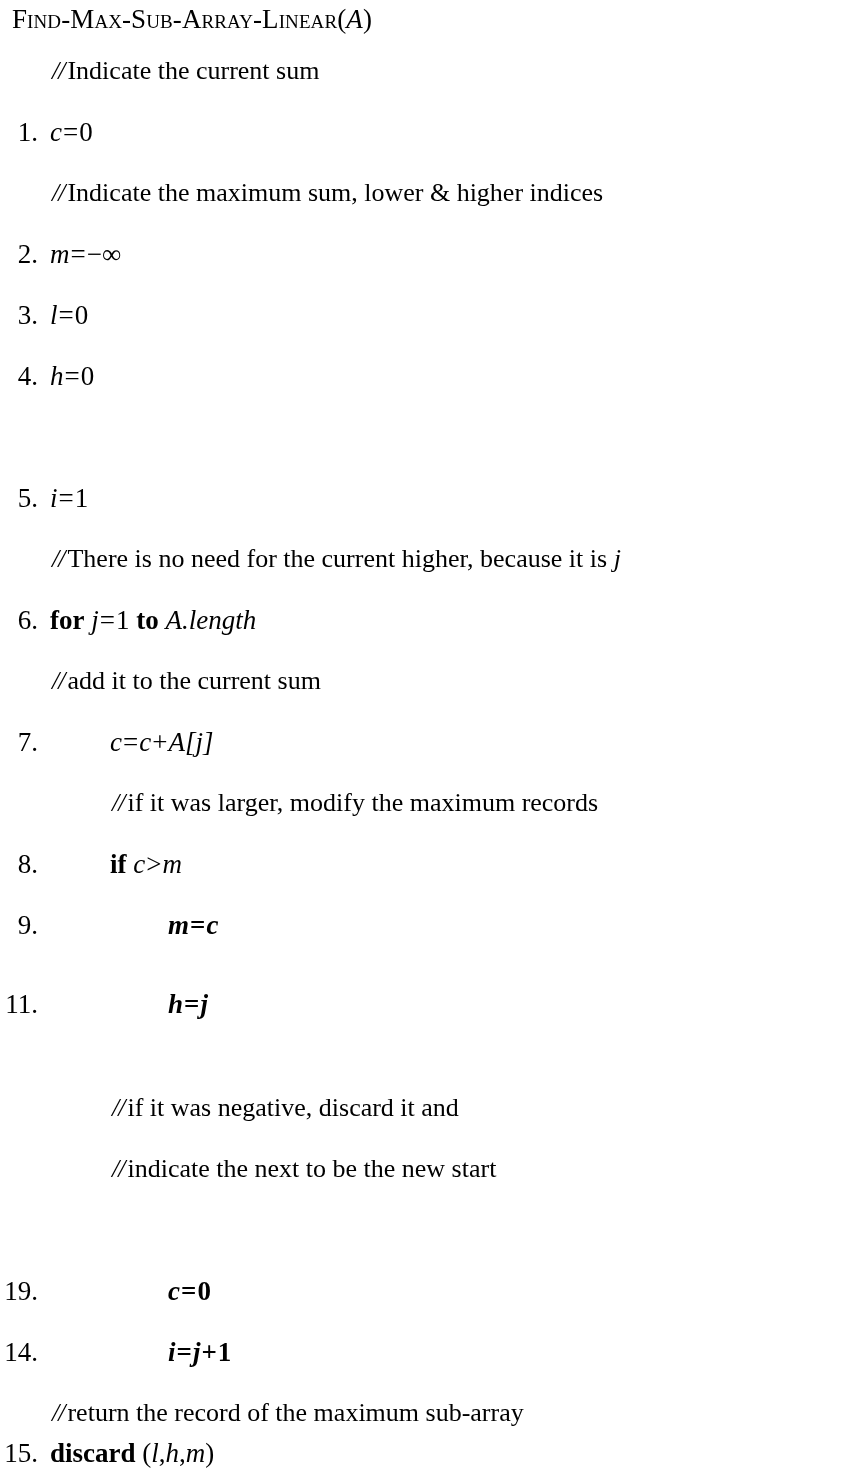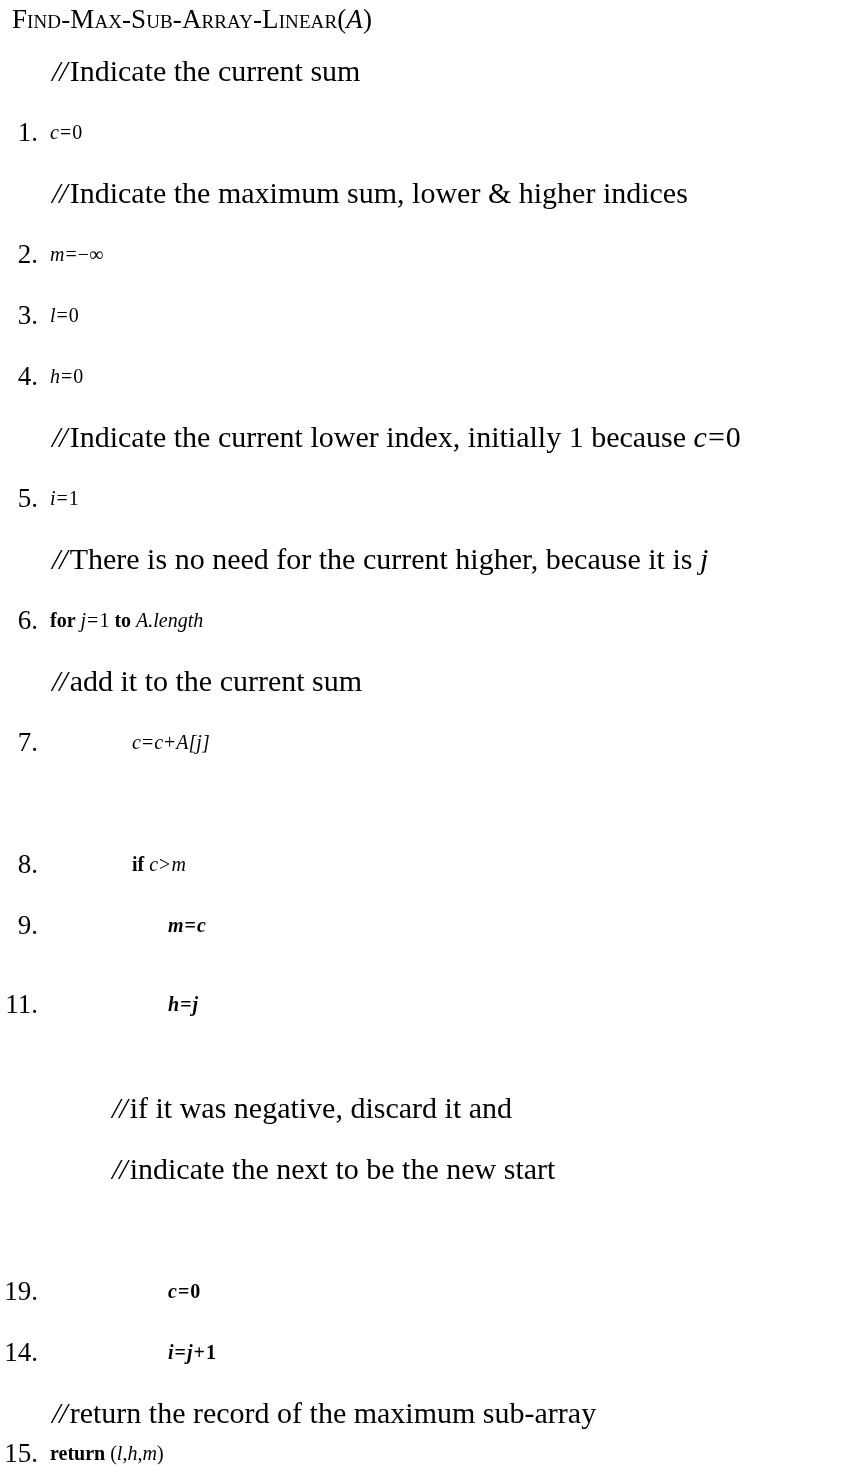--- a/index.html
+++ b/index.html
@@ -54,31 +54,31 @@
   .row .num {
     position: absolute;
     left: 0;
     width: 38px;
     text-align: right;
     font-size: 27px;
   }
 
   .row .body {
     position: absolute;
-    font-size: 20px;
+    font-size: 27px;
   }
 
   
   .ind0 > .body { left: 50px; }
-  .ind1 > .body { left: 110px; margin-left: 22px; }
+  .ind1 > .body { left: 110px; }
   .ind2 > .body { left: 168px; font-weight: bold; }
 
   
   .comment .body {
-    font-size: 30px;
+    font-size: 26px;
   }
   .cind0 > .body { left: 52px; }
   .cind1 > .body { left: 112px; }
 
   
   .kw {
     font-weight: bold;
   }
   .mi {
     font-style: italic;
@@ -128,23 +128,20 @@
   <div class="row ind0" style="top:292px">
     <span class="num">3.</span>
     <span class="body"><span class="mi">l</span><span class="op">=</span><span class="mn">0</span></span>
   </div>
 
   <div class="row ind0" style="top:353px">
     <span class="num">4.</span>
     <span class="body"><span class="mi">h</span><span class="op">=</span><span class="mn">0</span></span>
   </div>
 
-  <div class="row comment cind0" style="top:414px">
-    <span class="body"><span class="slashes">//</span><span>Indicate the current lower index, initially 1 because</span>&nbsp;<span class="mi">c</span><span class="op">=</span><span class="mn">0</span></span>
-  </div>
 
   <div class="row ind0" style="top:475px">
     <span class="num">5.</span>
     <span class="body"><span class="mi">i</span><span class="op">=</span><span class="mn">1</span></span>
   </div>
 
   <div class="row comment cind0" style="top:536px">
     <span class="body"><span class="slashes">//</span><span>There is no need for the current higher, because it is</span>&nbsp;<span class="mi">j</span></span>
   </div>
 
@@ -155,20 +152,23 @@
 
   <div class="row comment cind0" style="top:658px">
     <span class="body"><span class="slashes">//</span><span>add it to the current sum</span></span>
   </div>
 
   <div class="row ind1" style="top:719px">
     <span class="num">7.</span>
     <span class="body"><span class="mi">c</span><span class="op">=</span><span class="mi">c</span><span class="op">+</span><span class="mi">A[j]</span></span>
   </div>
 
+  <div class="row comment cind1" style="top:780px">
+    <span class="body"><span class="slashes">//</span><span>if it was larger, modify the maximum records</span></span>
+  </div>
 
   <div class="row ind1" style="top:841px">
     <span class="num">8.</span>
     <span class="body"><span class="kw">if</span>&nbsp;<span class="mi">c</span><span class="op">&gt;</span><span class="mi">m</span></span>
   </div>
 
   <div class="row ind2" style="top:902px">
     <span class="num">9.</span>
     <span class="body"><span class="mi">m</span><span class="op">=</span><span class="mi">c</span></span>
   </div>
@@ -197,16 +197,16 @@
     <span class="num">14.</span>
     <span class="body"><span class="mi">i</span><span class="op">=</span><span class="mi">j</span><span class="op">+</span><span class="mn">1</span></span>
   </div>
 
   <div class="row comment cind0" style="top:1390px">
     <span class="body"><span class="slashes">//</span><span>return the record of the maximum sub-array</span></span>
   </div>
 
   <div class="row ind0" style="top:1430px">
     <span class="num">15.</span>
-    <span class="body"><span class="kw">return</span>&nbsp;<span>(</span><span class="mi">l</span><span>,</span><span class="mi">h</span><span>,</span><span class="mi">m</span><span>)</span></span>
+    <span class="body"><span class="kw">discard</span>&nbsp;<span>(</span><span class="mi">l</span><span>,</span><span class="mi">h</span><span>,</span><span class="mi">m</span><span>)</span></span>
   </div>
 
 </div>
 
 </body></html>

